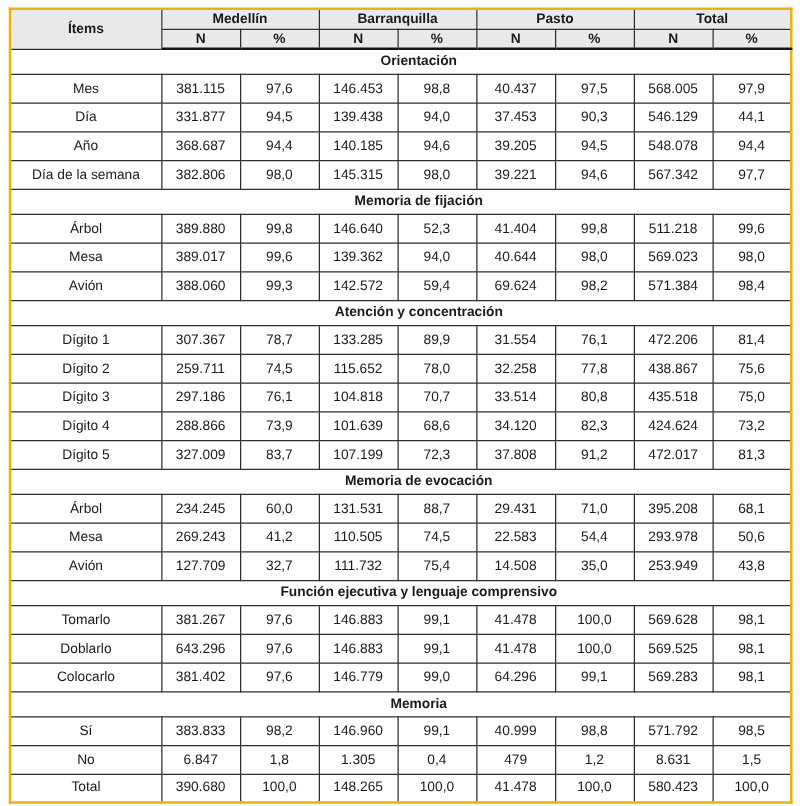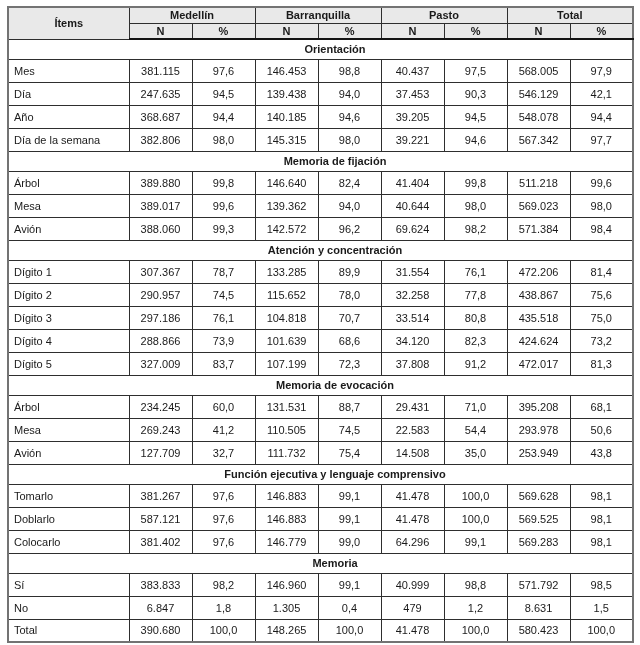--- a/index.html
+++ b/index.html
@@ -11,21 +11,21 @@
     background: #ffffff;
     font-family: "Liberation Sans", "DejaVu Sans", sans-serif;
   }
   .table-wrap {
     padding: 6px 7px;
   }
   table {
     border-collapse: collapse;
     width: 626px;
     table-layout: fixed;
-    border: 2px solid #737373;
+    border: 2px solid #eab308;
   }
   col.items-col { width: 121px; }
   col.num-col { width: 63px; }
   th, td {
     border: 1px solid #2e2e2e;
     font-size: 11px;
     color: #1a1a1a;
     padding: 0 5px;
     overflow: hidden;
     white-space: nowrap;
@@ -42,21 +42,21 @@
   tbody td { background: #ffffff; }
   tr.section-row td {
     text-align: center;
     font-weight: bold;
     height: 20px;
     padding-left: 34px;
   }
   tr.data-row td {
     height: 23px;
   }
-  td.item-label { text-align: left; }
+  td.item-label { text-align: center; }
   td.value-cell { text-align: center; }
 </style>
 </head>
 <body>
 
 <div class="table-wrap">
   <table>
     <colgroup>
       <col class="items-col">
       <col class="num-col">
@@ -97,28 +97,28 @@
           <td class="value-cell">97,6</td>
           <td class="value-cell">146.453</td>
           <td class="value-cell">98,8</td>
           <td class="value-cell">40.437</td>
           <td class="value-cell">97,5</td>
           <td class="value-cell">568.005</td>
           <td class="value-cell">97,9</td>
         </tr>
         <tr class="data-row">
           <td class="item-label">Día</td>
-          <td class="value-cell">247.635</td>
+          <td class="value-cell">331.877</td>
           <td class="value-cell">94,5</td>
           <td class="value-cell">139.438</td>
           <td class="value-cell">94,0</td>
           <td class="value-cell">37.453</td>
           <td class="value-cell">90,3</td>
           <td class="value-cell">546.129</td>
-          <td class="value-cell">42,1</td>
+          <td class="value-cell">44,1</td>
         </tr>
         <tr class="data-row">
           <td class="item-label">Año</td>
           <td class="value-cell">368.687</td>
           <td class="value-cell">94,4</td>
           <td class="value-cell">140.185</td>
           <td class="value-cell">94,6</td>
           <td class="value-cell">39.205</td>
           <td class="value-cell">94,5</td>
           <td class="value-cell">548.078</td>
@@ -136,21 +136,21 @@
           <td class="value-cell">97,7</td>
         </tr>
         <tr class="section-row">
           <td colspan="9">Memoria de fijación</td>
         </tr>
         <tr class="data-row">
           <td class="item-label">Árbol</td>
           <td class="value-cell">389.880</td>
           <td class="value-cell">99,8</td>
           <td class="value-cell">146.640</td>
-          <td class="value-cell">82,4</td>
+          <td class="value-cell">52,3</td>
           <td class="value-cell">41.404</td>
           <td class="value-cell">99,8</td>
           <td class="value-cell">511.218</td>
           <td class="value-cell">99,6</td>
         </tr>
         <tr class="data-row">
           <td class="item-label">Mesa</td>
           <td class="value-cell">389.017</td>
           <td class="value-cell">99,6</td>
           <td class="value-cell">139.362</td>
@@ -158,21 +158,21 @@
           <td class="value-cell">40.644</td>
           <td class="value-cell">98,0</td>
           <td class="value-cell">569.023</td>
           <td class="value-cell">98,0</td>
         </tr>
         <tr class="data-row">
           <td class="item-label">Avión</td>
           <td class="value-cell">388.060</td>
           <td class="value-cell">99,3</td>
           <td class="value-cell">142.572</td>
-          <td class="value-cell">96,2</td>
+          <td class="value-cell">59,4</td>
           <td class="value-cell">69.624</td>
           <td class="value-cell">98,2</td>
           <td class="value-cell">571.384</td>
           <td class="value-cell">98,4</td>
         </tr>
         <tr class="section-row">
           <td colspan="9">Atención y concentración</td>
         </tr>
         <tr class="data-row">
           <td class="item-label">Dígito 1</td>
@@ -180,21 +180,21 @@
           <td class="value-cell">78,7</td>
           <td class="value-cell">133.285</td>
           <td class="value-cell">89,9</td>
           <td class="value-cell">31.554</td>
           <td class="value-cell">76,1</td>
           <td class="value-cell">472.206</td>
           <td class="value-cell">81,4</td>
         </tr>
         <tr class="data-row">
           <td class="item-label">Dígito 2</td>
-          <td class="value-cell">290.957</td>
+          <td class="value-cell">259.711</td>
           <td class="value-cell">74,5</td>
           <td class="value-cell">115.652</td>
           <td class="value-cell">78,0</td>
           <td class="value-cell">32.258</td>
           <td class="value-cell">77,8</td>
           <td class="value-cell">438.867</td>
           <td class="value-cell">75,6</td>
         </tr>
         <tr class="data-row">
           <td class="item-label">Dígito 3</td>
@@ -274,21 +274,21 @@
           <td class="value-cell">97,6</td>
           <td class="value-cell">146.883</td>
           <td class="value-cell">99,1</td>
           <td class="value-cell">41.478</td>
           <td class="value-cell">100,0</td>
           <td class="value-cell">569.628</td>
           <td class="value-cell">98,1</td>
         </tr>
         <tr class="data-row">
           <td class="item-label">Doblarlo</td>
-          <td class="value-cell">587.121</td>
+          <td class="value-cell">643.296</td>
           <td class="value-cell">97,6</td>
           <td class="value-cell">146.883</td>
           <td class="value-cell">99,1</td>
           <td class="value-cell">41.478</td>
           <td class="value-cell">100,0</td>
           <td class="value-cell">569.525</td>
           <td class="value-cell">98,1</td>
         </tr>
         <tr class="data-row">
           <td class="item-label">Colocarlo</td>

